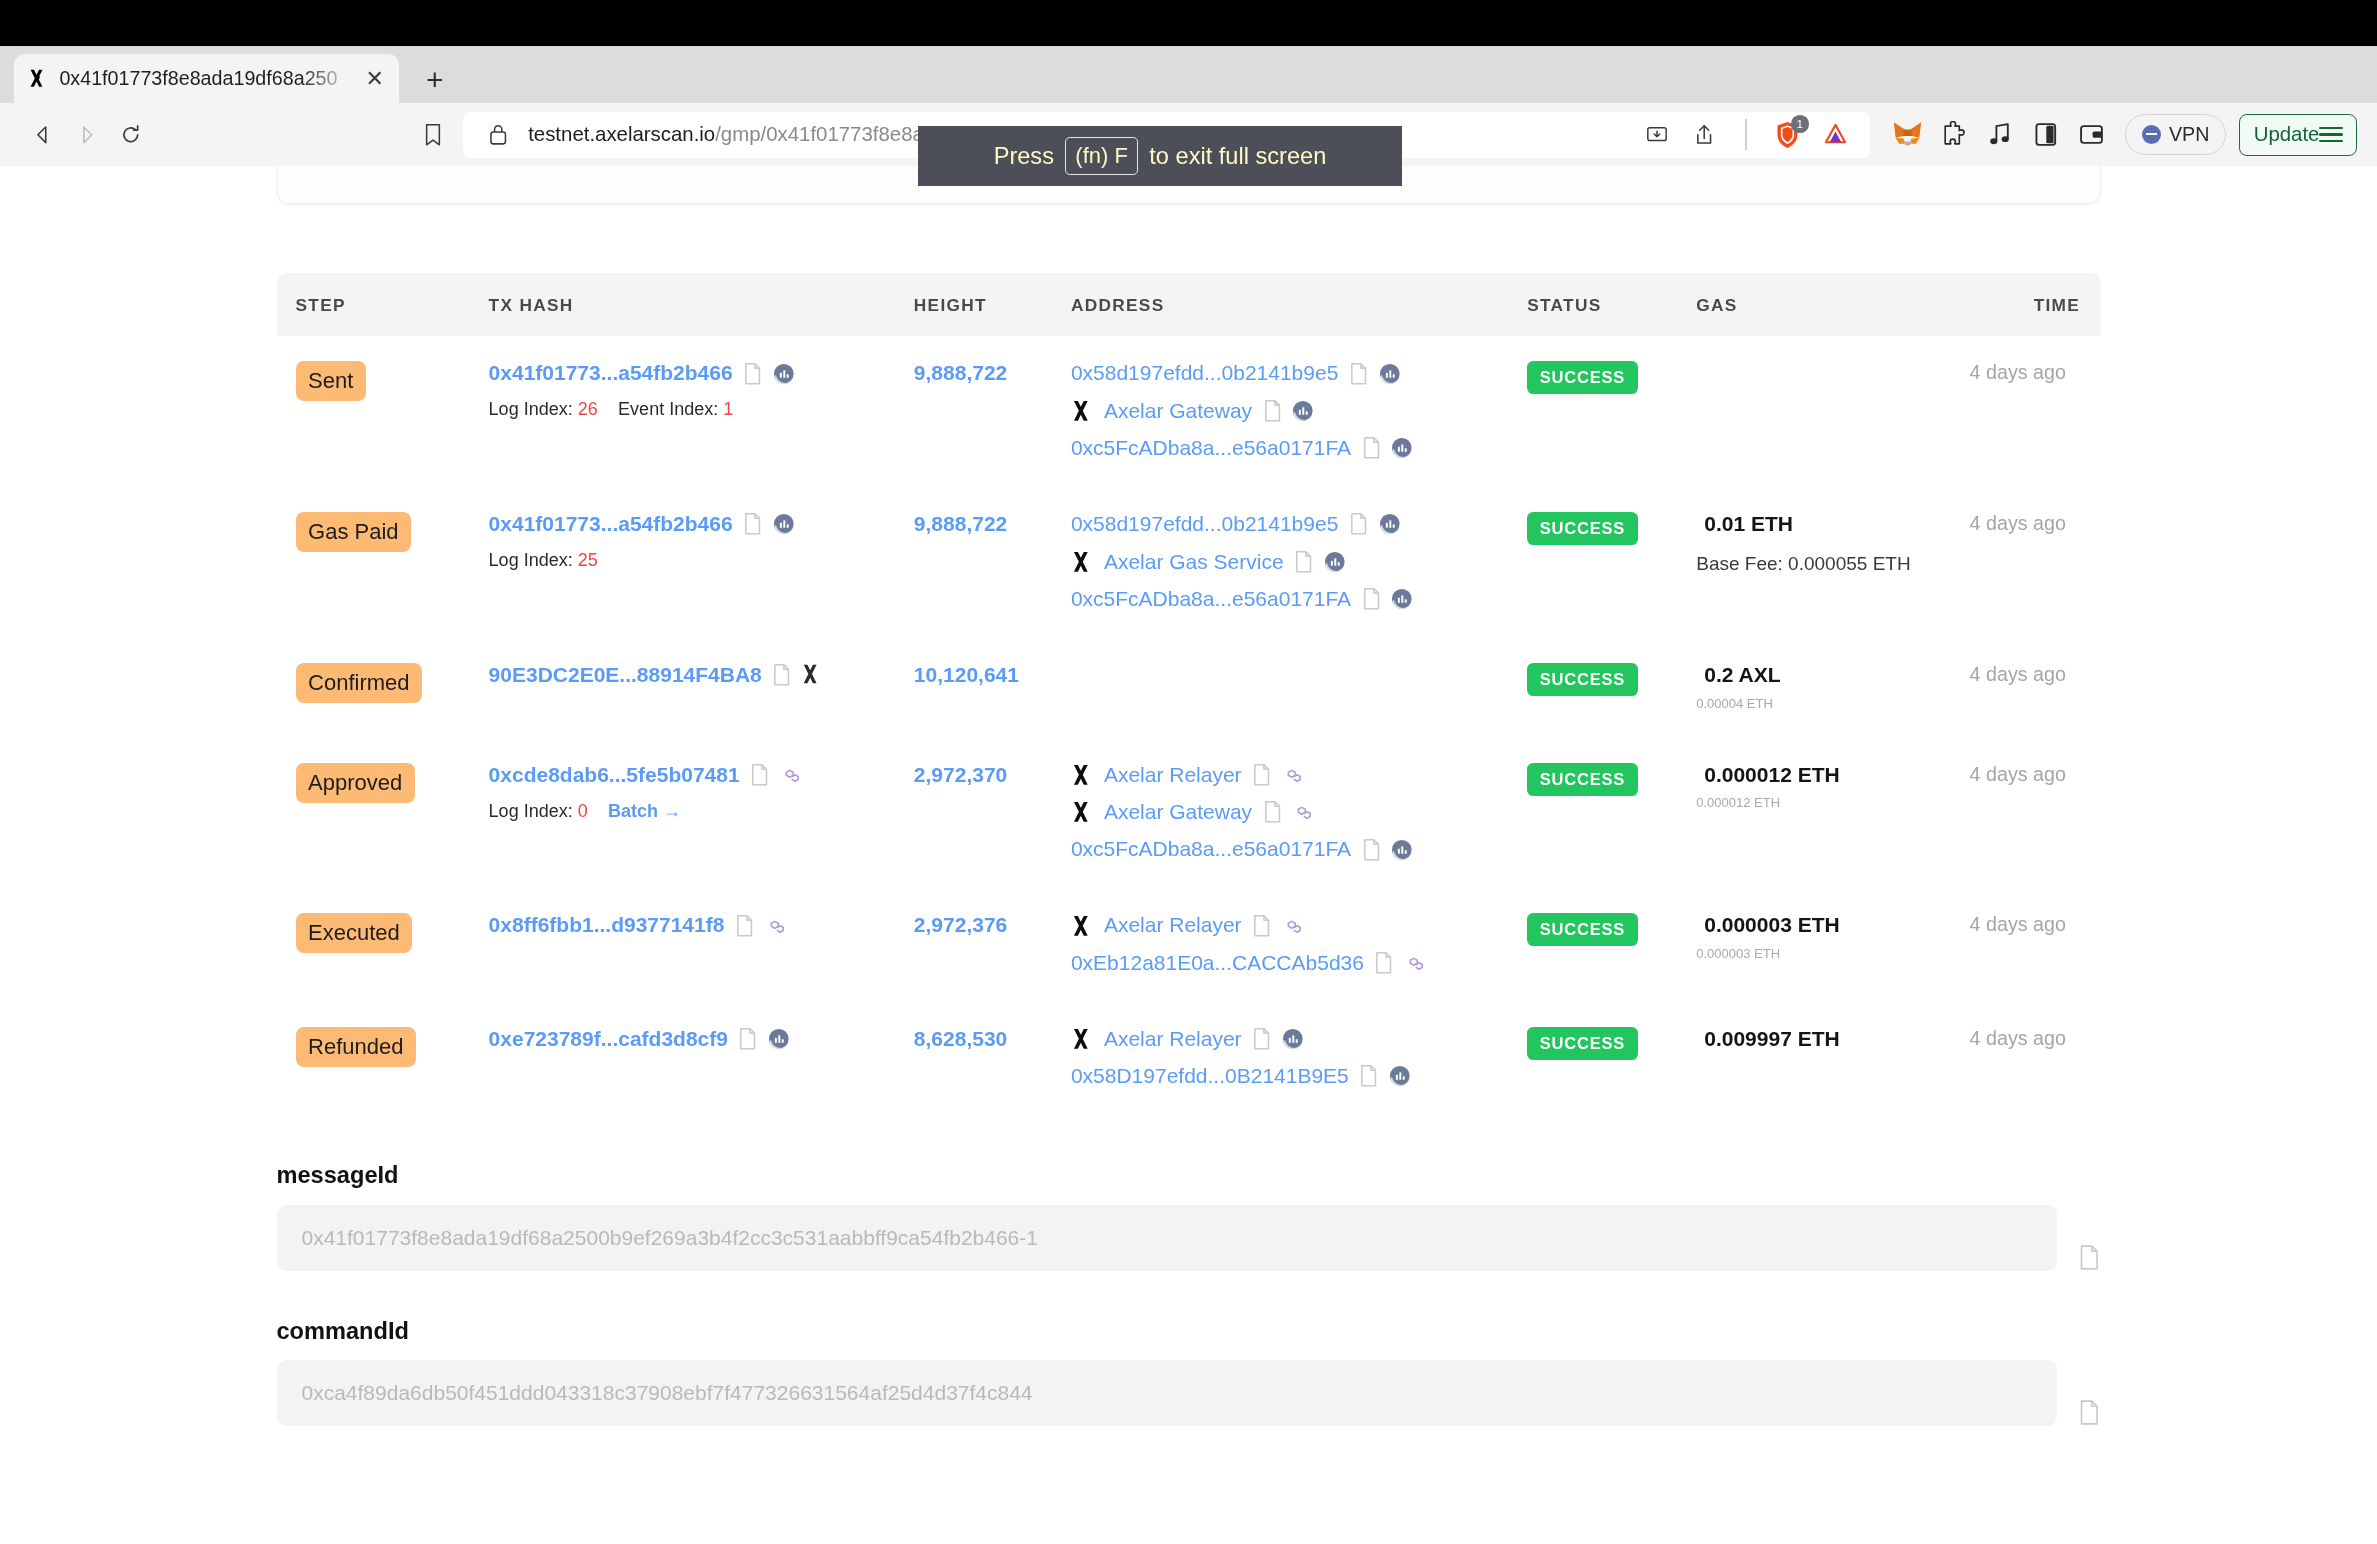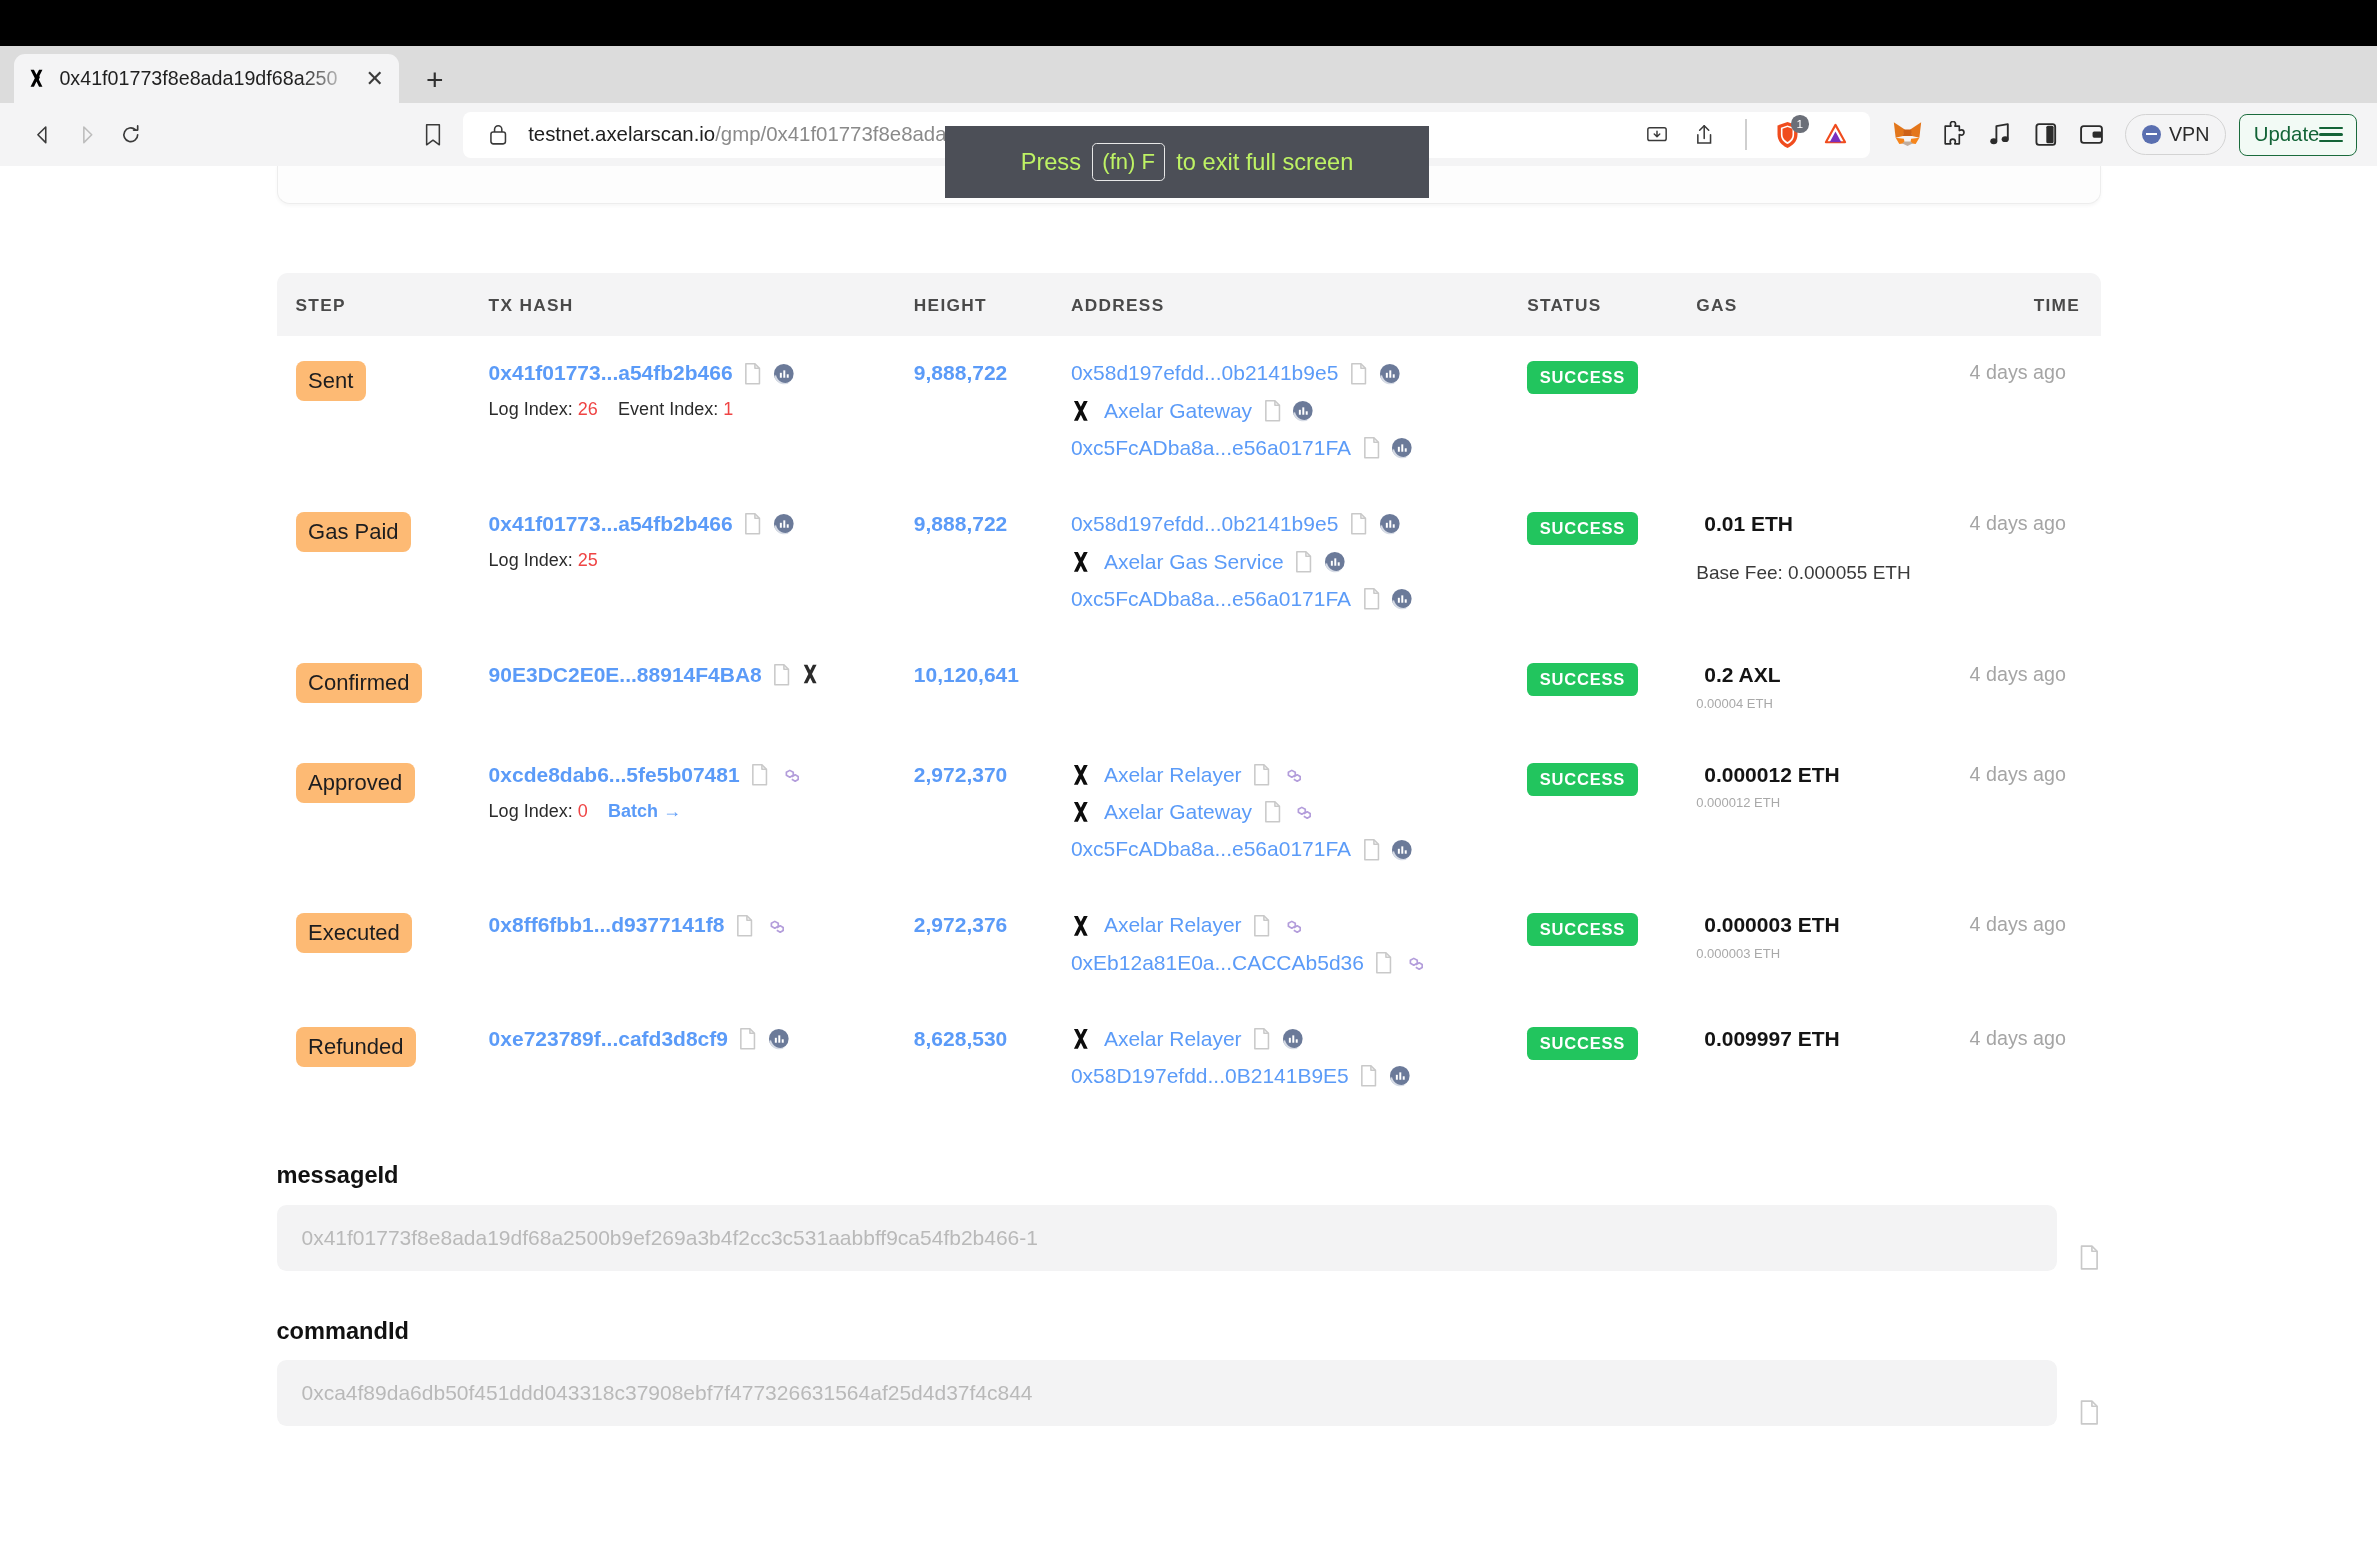--- a/index.html
+++ b/index.html
@@ -72,25 +72,25 @@
     border: 1.6px solid #1a6b3c; border-radius: 7.9px;
     height: 42px; padding: 0 12.6px 0 14px; margin-left: 12.6px;
     background: #f2faf5;
     font-size: 20.4px; color: #136437; cursor: pointer;
   }
   .hamburger { display:flex; flex-direction:column; gap:3.9px; }
   .hamburger span { display:block; width: 23.6px; height: 2.4px; background: #136437; border-radius:1.6px;}
 
   
   .fs-toast {
-    position: absolute; left: 945px; top: 126px;
-    width: 484px; height: 72px;
+    position: absolute; left: 918px; top: 126px;
+    width: 484px; height: 60px;
     background: #4c4f57;
     display: flex; align-items: center; justify-content: center;
-    gap: 11px; color: #bef264; font-size: 23.6px;
+    gap: 11px; color: #fef9c3; font-size: 23.6px;
     z-index: 50;
   }
   .fs-key { border: 1.6px solid #e8e8e8; border-radius: 4.7px; padding: 4.7px 9.4px; font-size: 22px;}
 
   
   .page { position: relative; background: #fff; width: 100%; height: 1355px; padding: 0; overflow: hidden;}
   .page-inner { width: 1824px; margin: 0 auto; position: relative; }
 
   .card-stub {
     height: 38px; background: #fdfdfd;
@@ -145,21 +145,21 @@
   .icon-ext  { width: 23.6px; height: 23.6px; flex: 0 0 23.6px; cursor: pointer;}
   .icon-axl  { width: 23.6px; height: 23.6px; flex: 0 0 23.6px;}
 
   .badge-success {
     display: inline-block; background: #22c55e; color: #fff;
     font-size: 16.5px; font-weight: 700; letter-spacing: 0.8px;
     padding: 7px 12.6px; border-radius: 6.3px;
   }
   .gas-main { font-size: 21px; font-weight: 700; color: #141414; margin-left: 8px; }
   .gas-sub  { font-size: 13px; color: #a9a9a9; margin-top: 8.6px;}
-  .gas-sub-dark { font-size: 19px; color: #3a3a3a; margin-top: 26px;}
+  .gas-sub-dark { font-size: 19px; color: #3a3a3a; margin-top: 17px;}
   .time-text { font-size: 19.7px; color: #a5a5a5; }
 
   
   .field-block { margin-top: 47px; }
   .field-label { font-size: 23.6px; font-weight: 700; color: #111; margin-bottom: 15.7px;}
   .field-row { display: flex; align-items: flex-end; gap: 20.4px;}
   .field-box {
     flex: 1 1 auto; background: #f3f3f4;
     border-radius: 9.4px; height: 66px;
     display: flex; align-items: center;

